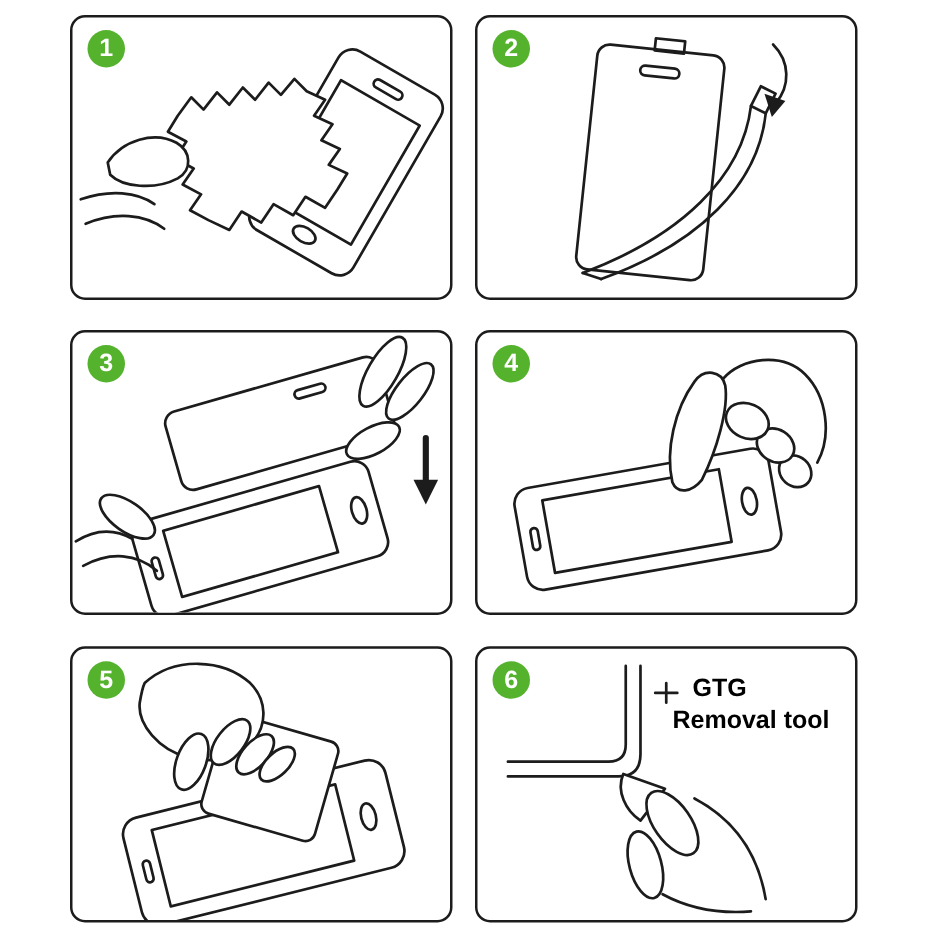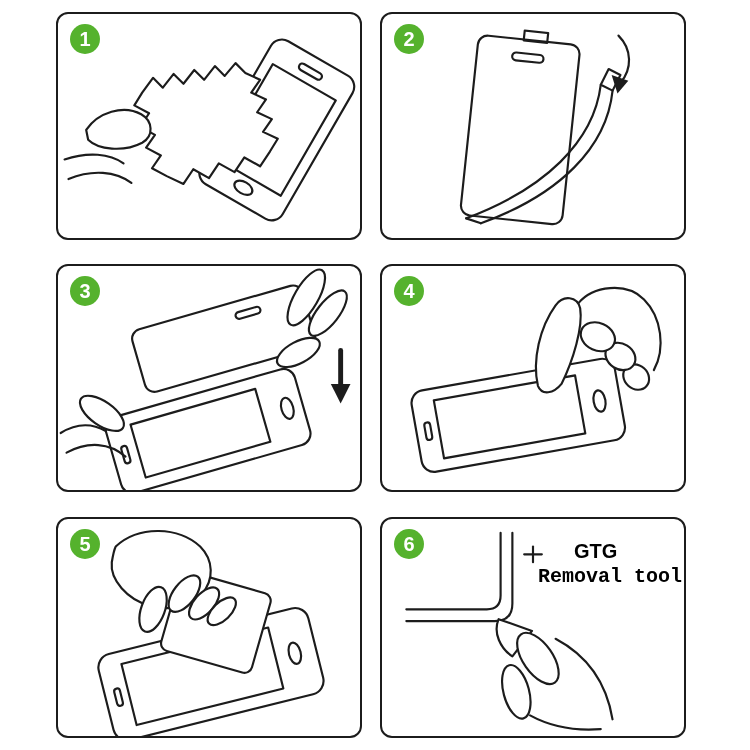--- a/index.html
+++ b/index.html
@@ -42,22 +42,22 @@
   .tool-label {
     position: absolute;
     left: 156px; top: 20px;
     font-weight: bold;
     font-size: 20px;
     line-height: 25px;
     color: #000000;
     z-index: 2;
     white-space: nowrap;
   }
-  .tool-label .l1 { display: block; margin-left: 36px; }
-  .tool-label .l2 { display: block; font-family: Liberation Mono, monospace; }
+  .tool-label .l1 { display: block; margin-left: 16px; }
+  .tool-label .l2 { display: block; }
 </style>
 </head>
 <body>
 
 <div class="page">
 
   <div class="panel p1">
     <span class="badge">1</span>
     <svg viewBox="0 0 306 228" stroke="#1c1c1c" stroke-width="2.2" fill="none" stroke-linecap="round" stroke-linejoin="round">
       <g transform="translate(222,118) rotate(30)">

